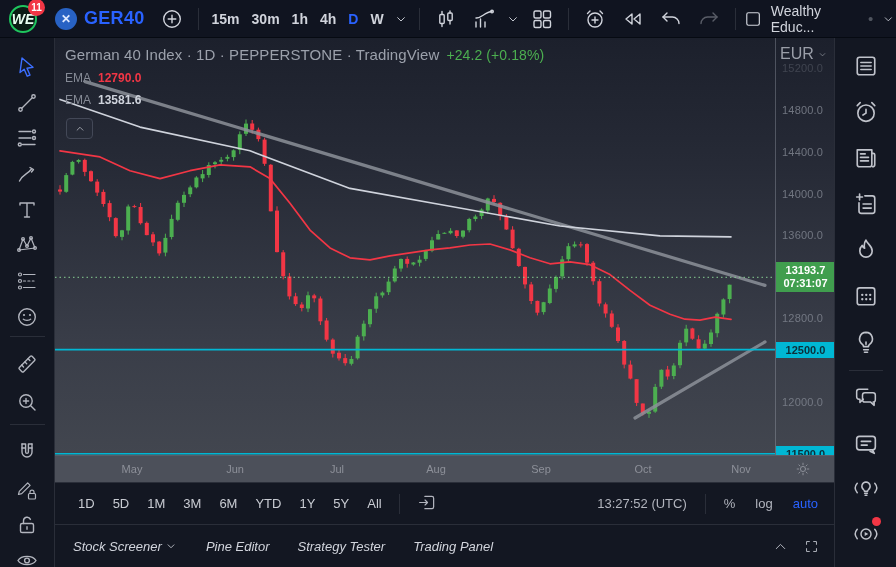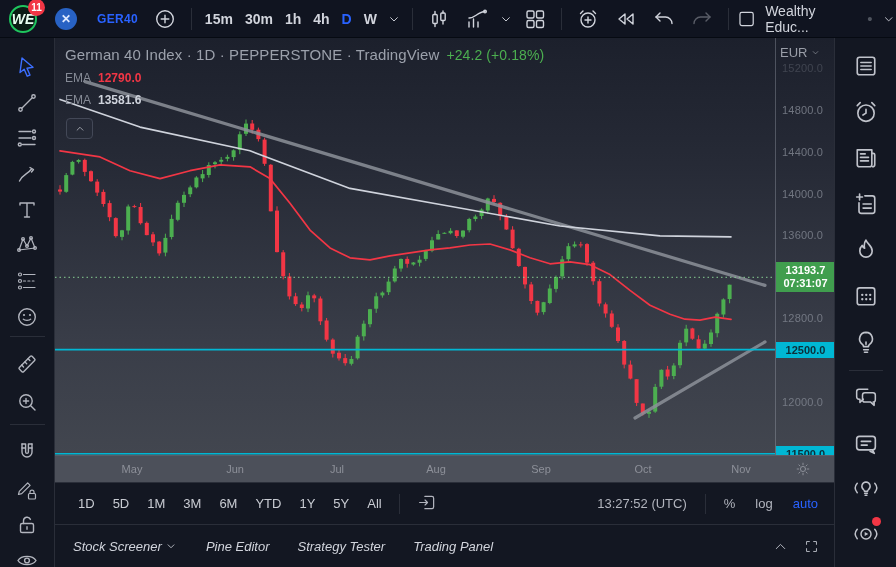--- a/index.html
+++ b/index.html
@@ -17,21 +17,21 @@
   .ivl { padding:0 6px; font-weight:700; font-size:14px; color:#d1d4dc; }
   .ivl.active { color:#2962ff; }
   .logo-wrap { position:relative; margin:0 10px 0 9px; flex:none; }
   .logo { width:28px; height:28px; border-radius:50%; background:#0b1c14; border:2px solid #1fc55e;
     color:#eafff1; font-size:14px; font-weight:700; font-style:italic; display:flex; align-items:center; justify-content:center; }
   .badge { position:absolute; top:-6px; right:-8px; min-width:17px; height:17px; border-radius:9px;
     background:#f23645; color:#fff; font-size:10px; font-weight:700; display:flex; align-items:center; justify-content:center; padding:0 3px; }
   .sym { display:flex; align-items:center; gap:7px; padding:0 8px; cursor:pointer; }
   .xcircle { width:22px; height:22px; border-radius:50%; background:#2862c4; color:#dfe9ff; font-size:12px;
     display:flex; align-items:center; justify-content:center; font-weight:700; }
-  .symname { color:#2962ff; font-weight:700; font-size:12px; letter-spacing:.3px;margin-left:13px; }
+  .symname { color:#2962ff; font-weight:700; font-size:18px; letter-spacing:.3px; }
   .acct { display:flex; align-items:center; gap:8px; font-size:14px; color:#d1d4dc; }
   .dot-muted { color:#4f545e; font-size:15px; }
   .dim { opacity:.38; }
 
   
   .leftbar { position:absolute; left:0; top:38px; width:55px; height:529px; background:#131722;
     border-right:1px solid #2a2e39; z-index:25; }
   .ltool { position:absolute; left:50%; transform:translate(-50%,-50%); width:34px; height:34px;
     display:flex; align-items:center; justify-content:center; color:#b2b5be; cursor:pointer; border-radius:4px; }
   .ltool.sel { color:#3c6fff; }
@@ -49,21 +49,21 @@
   .center { position:absolute; left:55px; top:38px; width:779px; height:529px; }
   .chart-wrap { position:absolute; left:0; top:0; width:779px; height:417px;
     background:linear-gradient(180deg,#1c202c 0%,#262a36 30%,#3a3e49 75%,#42464f 100%); }
   .chart-pane { position:absolute; left:0; top:0; width:720px; height:417px; overflow:hidden; }
   .chart-pane svg { display:block; }
 
   
   .paxis { position:absolute; left:720px; top:0; width:59px; height:417px; border-left:1px solid rgba(170,175,185,.35);
     font-size:11px; color:#7d828d; }
   .paxis .plabel { position:absolute; left:6px; transform:translateY(-50%); letter-spacing:.2px; opacity:.85; }
-  .cur { position:absolute; left:4px; top:7px; color:#9a9ea8; font-size:13px; display:flex; align-items:center; gap:3px; cursor:pointer; }
+  .cur { position:absolute; left:4px; top:7px; color:#9a9ea8; font-size:16px; display:flex; align-items:center; gap:3px; cursor:pointer; }
   .pricebadge { position:absolute; left:0; width:59px; text-align:center; font-weight:700; color:#fff; }
   .badge-last { background:#409e4e; padding:2px 0; font-size:11px; line-height:13px; }
   .badge-cyan { background:#00b7d4; color:#0b2f3a; font-size:11px; line-height:16px; height:16px; }
 
   
   .taxis { position:absolute; left:0; top:417px; width:779px; height:27px; background:#4c505a;
     border-top:1px solid #5a5e68; color:#8d9099; font-size:11px; }
   .taxis .mlabel { position:absolute; top:7px; transform:translateX(-50%); }
   .taxis .gear { position:absolute; right:22px; top:4px; color:#8d9099; cursor:pointer; }
 

